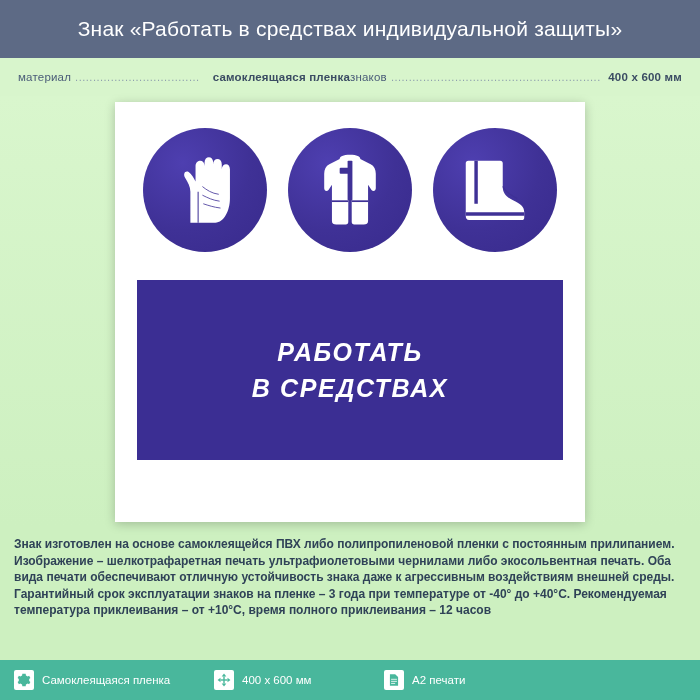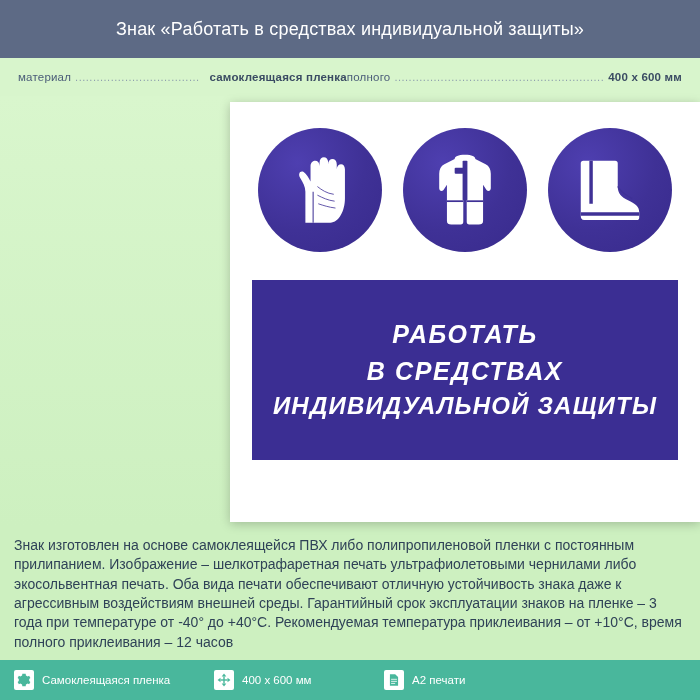--- a/index.html
+++ b/index.html
@@ -19,21 +19,21 @@
   
   .header {
     height: 58px;
     background: #5d6a85;
     display: flex;
     align-items: center;
     justify-content: center;
     color: #ffffff;
   }
   .header-title {
-    font-size: 18px;
+    font-size: 21px;
     font-weight: 400;
     letter-spacing: 0.2px;
     text-align: center;
   }
 
   
   .specbar {
     height: 38px;
     background: #d8f5cc;
     display: flex;
@@ -69,21 +69,21 @@
     letter-spacing: 0.2px;
   }
 
   
   .stage {
     position: relative;
     height: 430px;
     background: linear-gradient(180deg,#d9f6cd 0%, #cdf0c0 100%);
     display: flex;
     align-items: flex-start;
-    justify-content: flex-end;
+    justify-content: center;
     padding-top: 6px;
   }
   .sign-card {
     width: 470px;
     height: 420px;
     background: #ffffff;
     box-shadow: 0 2px 10px rgba(0,0,0,0.22);
     padding: 26px 22px 20px 22px;
     display: flex;
     flex-direction: column;
@@ -127,23 +127,24 @@
     white-space: nowrap;
   }
   .textplate .line.l3 {
     font-size: 24px;
     letter-spacing: 1.2px;
   }
 
   
   .desc {
     padding: 10px 14px 6px 14px;
-    font-size: 14px;
+    font-size: 12px;
     line-height: 1.38;
     color: #2f4257;
+    font-weight: bold;
   }
   .desc p { margin: 0; }
 
   
   .footer {
     position: absolute;
     left: 0; bottom: 0;
     width: 700px;
     height: 40px;
     background: #49b79c;
@@ -181,21 +182,21 @@
     <div class="header-title">Знак «Работать в средствах индивидуальной защиты»</div>
   </div>
 
   <div class="specbar">
     <div class="spec-group left">
       <span class="spec-label">материал</span>
       <span class="spec-dots">...................................</span>
       <span class="spec-value">самоклеящаяся пленка</span>
     </div>
     <div class="spec-group right">
-      <span class="spec-label">полного</span>
+      <span class="spec-label">знаков</span>
       <span class="spec-dots">...........................................................</span>
       <span class="spec-value">400 x 600 мм</span>
     </div>
   </div>
 
   <div class="stage">
     <div class="sign-card">
 
       <div class="pictos">
 
@@ -251,21 +252,20 @@
               <path d="M59 46 C62 52 68 56 76 60"></path>
             </g>
           </svg>
         </div>
 
       </div>
 
       <div class="textplate">
         <div class="line l1">РАБОТАТЬ</div>
         <div class="line l2">В СРЕДСТВАХ</div>
-        <div class="line l3">ИНДИВИДУАЛЬНОЙ ЗАЩИТЫ</div>
       </div>
 
     </div>
   </div>
 
   <div class="desc">
     <p>Знак изготовлен на основе самоклеящейся ПВХ либо полипропиленовой пленки с постоянным прилипанием. Изображение – шелкотрафаретная печать ультрафиолетовыми чернилами либо экосольвентная печать. Оба вида печати обеспечивают отличную устойчивость знака даже к агрессивным воздействиям внешней среды. Гарантийный срок эксплуатации знаков на пленке – 3 года при температуре от -40° до +40°С. Рекомендуемая температура приклеивания – от +10°С, время полного приклеивания – 12 часов</p>
   </div>
 
   <div class="footer">

